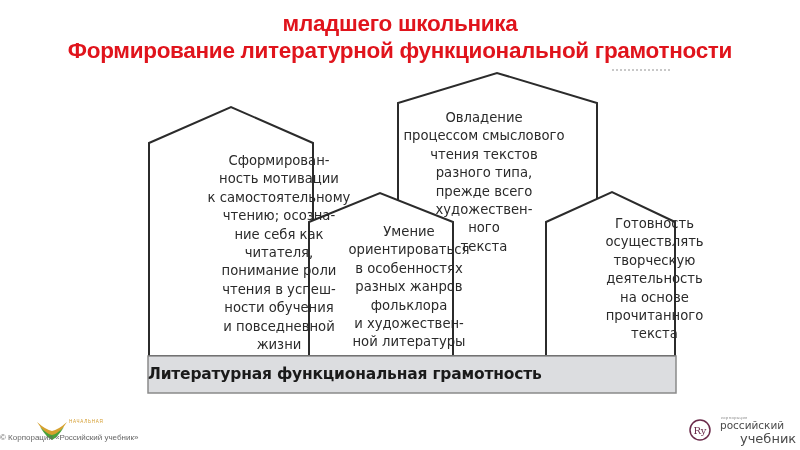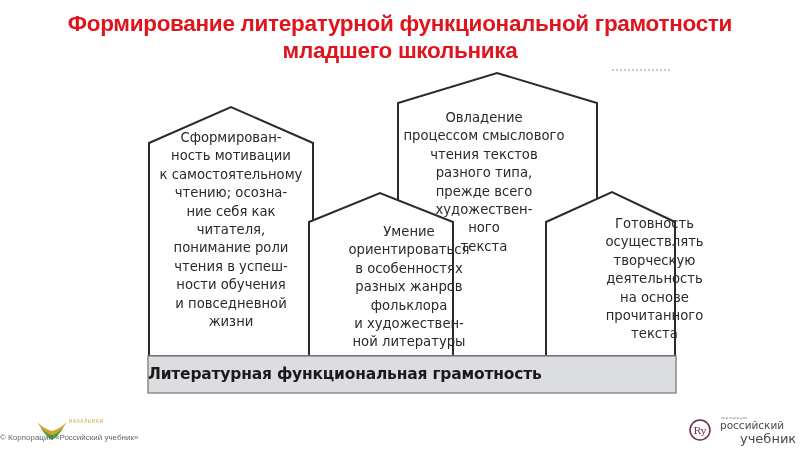--- a/index.html
+++ b/index.html
@@ -51,40 +51,40 @@
   }
   .logo-right .l2 {
     position: absolute; left: 52px; top: 16px; font-family: "DejaVu Sans", sans-serif;
     font-size: 13px; color: #4a4a4a;
   }
 </style>
 </head>
 <body>
 
 <div class="title">
+  <div>младшего школьника</div>
   <div>Формирование литературной функциональной грамотности</div>
-  <div>младшего школьника</div>
 </div>
 
 <div class="faint-mark"></div>
 
 <svg class="diagram" width="800" height="450">
 
   <polygon points="398,356 398,103 497,73 597,103 597,356" fill="#ffffff" stroke="#2b2b2b" stroke-width="2"></polygon>
 
   <polygon points="149,356 149,143 231,107 313,143 313,356" fill="#ffffff" stroke="#2b2b2b" stroke-width="2"></polygon>
 
   <polygon points="309,356 309,222 380,193 453,222 453,356" fill="#ffffff" stroke="#2b2b2b" stroke-width="2"></polygon>
 
   <polygon points="546,356 546,222 612,192 675,222 675,356" fill="#ffffff" stroke="#2b2b2b" stroke-width="2"></polygon>
 
   <rect x="148" y="356" width="528" height="37" fill="#dcdde0" stroke="#8a8a8a" stroke-width="1.5"></rect>
 </svg>
 
-<div class="txt" style="left:149px; top:129px; width:164px;">Сформирован-
+<div class="txt" style="left:149px; top:152px; width:164px;padding-left:48px;">Сформирован-
 ность мотивации
 к самостоятельному
 чтению; осозна-
 ние себя как
 читателя,
 понимание роли
 чтения в успеш-
 ности обучения
 и повседневной
 жизни</div>

